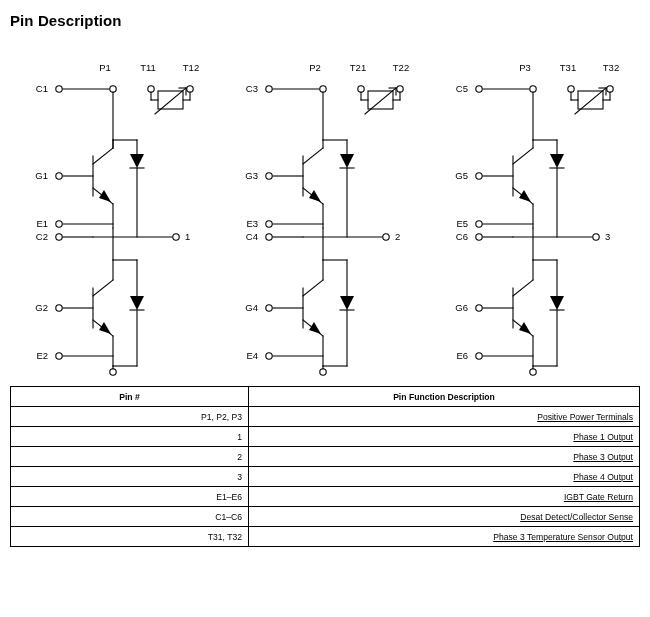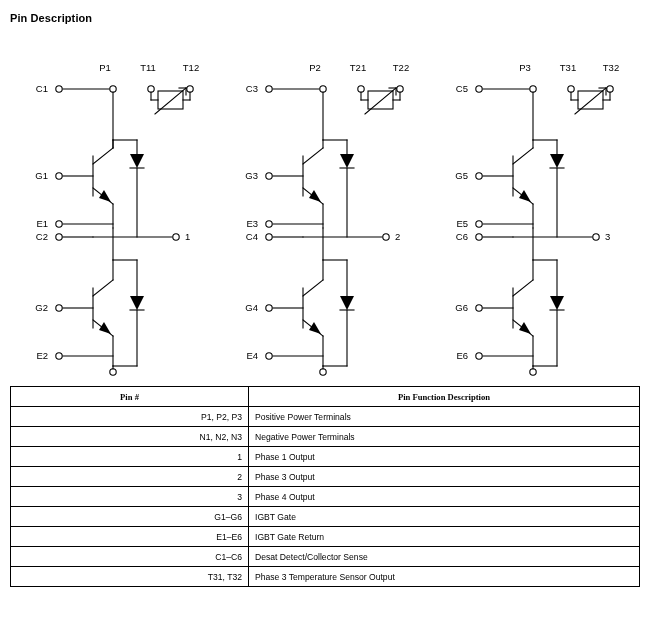--- a/index.html
+++ b/index.html
@@ -17,21 +17,21 @@
   }
   #page {
     position: relative;
     width: 650px;
     height: 617px;
   }
   .title {
     position: absolute;
     left: 10px;
     top: 12px;
-    font-size: 11px;
+    font-size: 15px;
     font-weight: bold;
     letter-spacing: 0.1px;
   }
   #schematic {
     position: absolute;
     left: 0;
     top: 28px;
     width: 650px;
     height: 352px;
   }
@@ -54,28 +54,28 @@
   }
   #pintable th, #pintable td {
     border: 1px solid #000000;
     font-size: 8.6px;
     height: 19px;
     padding: 0 6px;
     vertical-align: middle;
   }
   #pintable th {
     font-weight: bold;
-    font-family: Liberation Serif, serif;
   }
   #pintable td.c-pin {
     text-align: right;
     width: 225px;
   }
   #pintable td.c-desc {
-    text-align: left;
+    text-align: right;
+    text-decoration: underline;
   }
   #pintable thead th.h-pin { width: 225px; }
 </style>
 </head>
 <body>
 
 <div id="page">
 
   <div class="title">Pin Description</div>
 
@@ -321,40 +321,32 @@
         <th class="h-pin">Pin #</th>
         <th>Pin Function Description</th>
       </tr>
     </thead>
     <tbody id="pintable-body">
         <tr>
           <td class="c-pin">P1, P2, P3</td>
           <td class="c-desc">Positive Power Terminals</td>
         </tr>
         <tr>
-          <td class="c-pin">N1, N2, N3</td>
-          <td class="c-desc">Negative Power Terminals</td>
-        </tr>
-        <tr>
           <td class="c-pin">1</td>
           <td class="c-desc">Phase 1 Output</td>
         </tr>
         <tr>
           <td class="c-pin">2</td>
           <td class="c-desc">Phase 3 Output</td>
         </tr>
         <tr>
           <td class="c-pin">3</td>
           <td class="c-desc">Phase 4 Output</td>
         </tr>
         <tr>
-          <td class="c-pin">G1–G6</td>
-          <td class="c-desc">IGBT Gate</td>
-        </tr>
-        <tr>
           <td class="c-pin">E1–E6</td>
           <td class="c-desc">IGBT Gate Return</td>
         </tr>
         <tr>
           <td class="c-pin">C1–C6</td>
           <td class="c-desc">Desat Detect/Collector Sense</td>
         </tr>
         <tr>
           <td class="c-pin">T31, T32</td>
           <td class="c-desc">Phase 3 Temperature Sensor Output</td>

